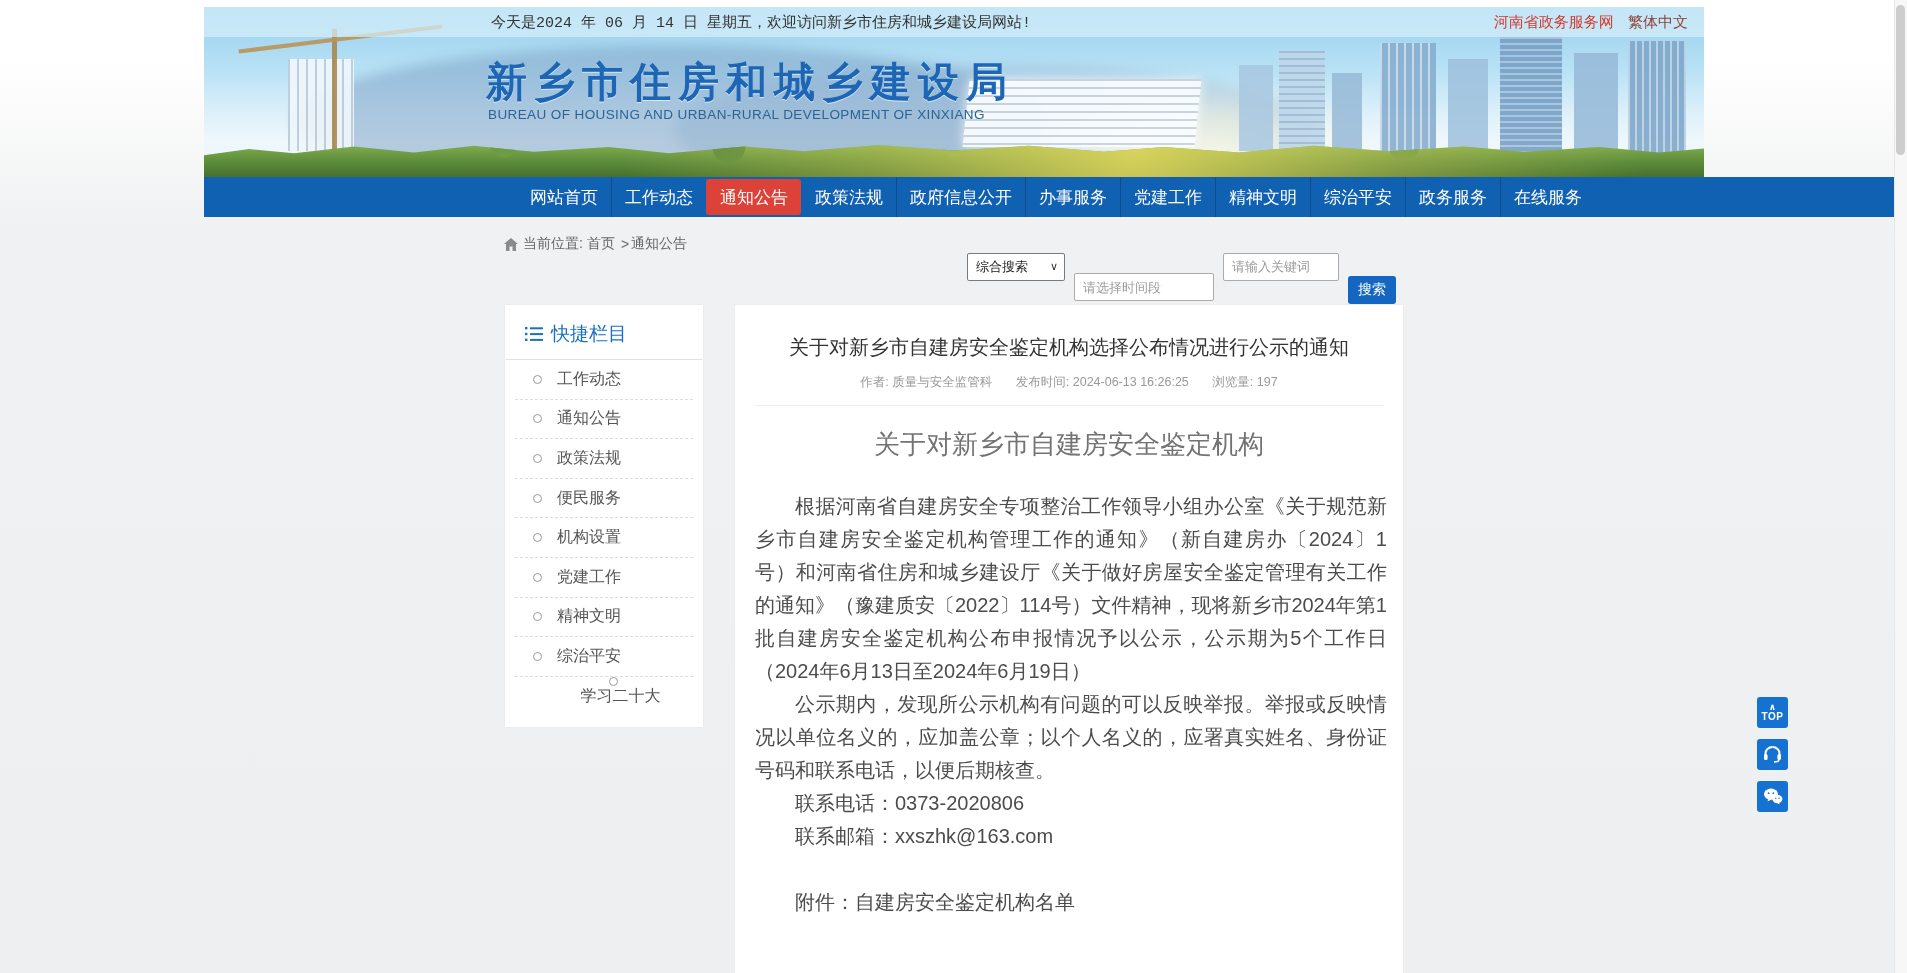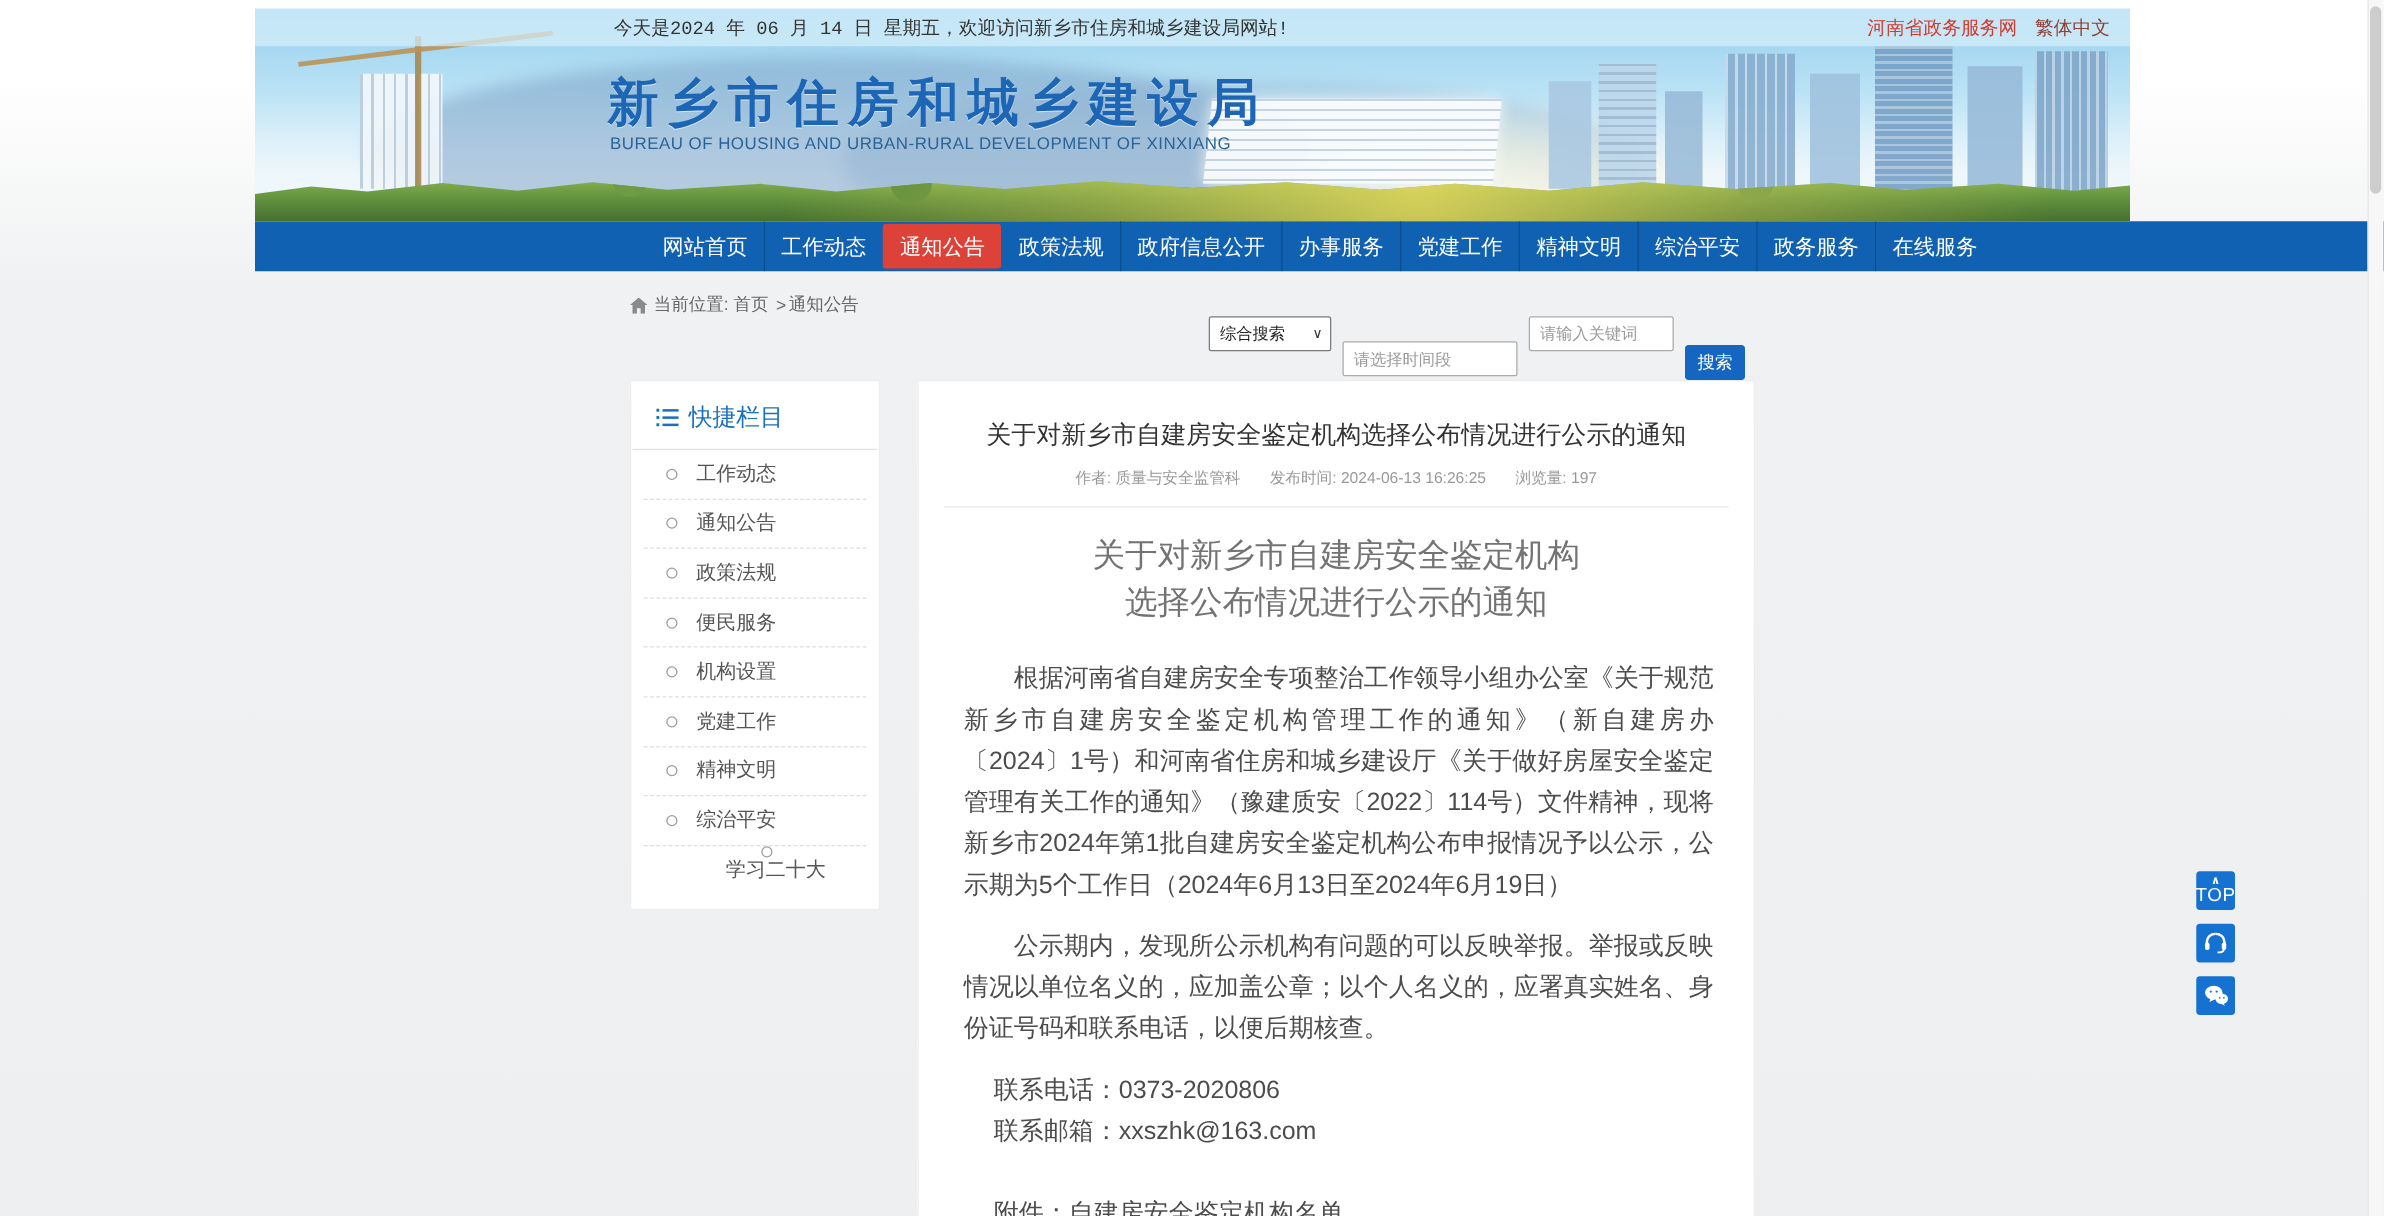--- a/index.html
+++ b/index.html
@@ -102,30 +102,30 @@
 
   
   .main-box{position:absolute;left:734px;top:304px;width:670px;height:700px;background:#fff;
     border:1px solid #ededed;box-sizing:border-box;}
   .art-title{margin-top:29px;text-align:center;font-size:20px;color:#333;}
   .art-meta{margin-top:13px;text-align:center;font-size:12.5px;color:#999;}
   .art-meta span{margin:0 10px;}
   .art-hr{height:1px;background:#ececec;margin:14px 20px 0 20px;}
   .art-heading{margin-top:20px;text-align:center;font-size:26px;color:#737373;line-height:37px;font-weight:500;}
   .art-body{margin:27px 16px 0 20px;font-size:20px;color:#4c4c4c;line-height:33px;}
-  .art-body .paragraph{text-indent:2em;text-align:justify;margin:16px;}
+  .art-body .paragraph{text-indent:2em;text-align:justify;margin:0;}
   .art-body .indent-line{text-indent:2em;margin:0;}
   .art-body .blank{height:33px;}
 
   
   .float-tools{position:absolute;left:1757px;top:697px;display:flex;flex-direction:column;gap:11px;}
   .fbtn{width:31px;height:31px;background:#1572d0;border-radius:3px;cursor:pointer;
     display:flex;flex-direction:column;align-items:center;justify-content:center;color:#fff;}
   .fbtn .chev-up{font-size:9px;line-height:7px;font-weight:bold;}
-  .fbtn .top-txt{font-size:15px;font-weight:normal;letter-spacing:.5px;}
+  .fbtn .top-txt{font-size:10px;font-weight:bold;letter-spacing:.5px;}
 
   
   .scrollbar{position:absolute;right:0;top:0;width:12px;height:973px;background:#f7f7f7;border-left:1px solid #e6e6e6;}
   .scroll-thumb{position:absolute;left:1px;top:5px;width:9px;height:150px;background:#cdcdcd;border-radius:5px;}
 </style>
 </head>
 <body>
 
 <div id="page">
 
@@ -254,21 +254,20 @@
   <div class="main-box">
     <div class="art-title">关于对新乡市自建房安全鉴定机构选择公布情况进行公示的通知</div>
     <div class="art-meta">
       <span>作者: 质量与安全监管科</span>
       <span>发布时间: 2024-06-13 16:26:25</span>
       <span>浏览量: 197</span>
     </div>
     <div class="art-hr"></div>
     <div class="art-heading">
       <div>关于对新乡市自建房安全鉴定机构</div>
-      <div>选择公布情况进行公示的通知</div>
     </div>
     <div class="art-body" id="art-body">
         <div class="paragraph">根据河南省自建房安全专项整治工作领导小组办公室《关于规范新乡市自建房安全鉴定机构管理工作的通知》（新自建房办〔2024〕1号）和河南省住房和城乡建设厅《关于做好房屋安全鉴定管理有关工作的通知》（豫建质安〔2022〕114号）文件精神，现将新乡市2024年第1批自建房安全鉴定机构公布申报情况予以公示，公示期为5个工作日（2024年6月13日至2024年6月19日）</div>
         <div class="paragraph">公示期内，发现所公示机构有问题的可以反映举报。举报或反映情况以单位名义的，应加盖公章；以个人名义的，应署真实姓名、身份证号码和联系电话，以便后期核查。</div>
         <div class="indent-line">联系电话：0373-2020806</div>
         <div class="indent-line">联系邮箱：xxszhk@163.com</div>
         <div class="blank"></div>
         <div class="indent-line">附件：自建房安全鉴定机构名单</div>
         <div class="blank"></div>
       </div>

